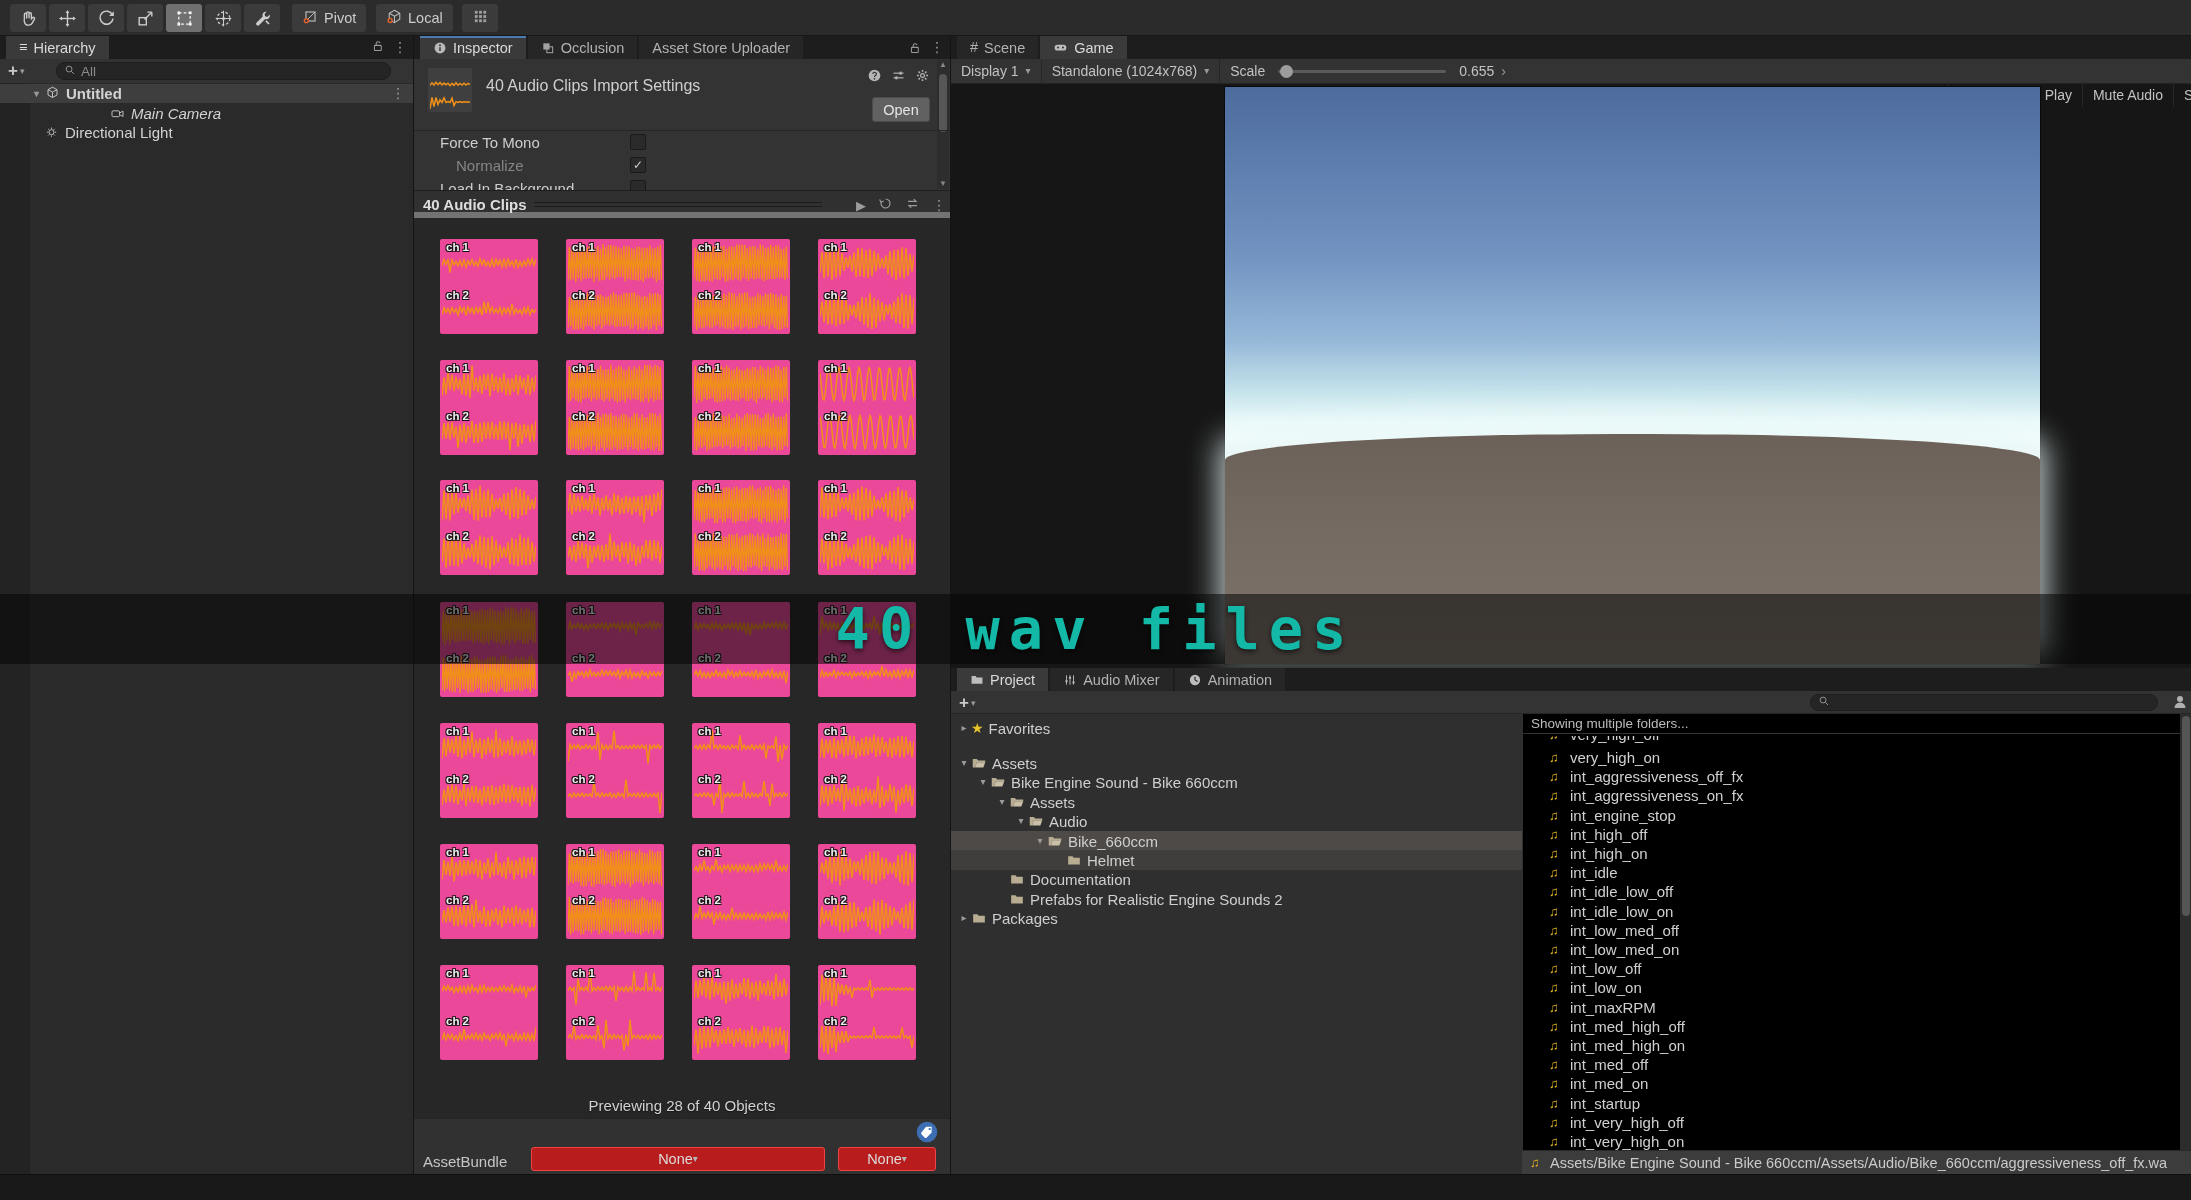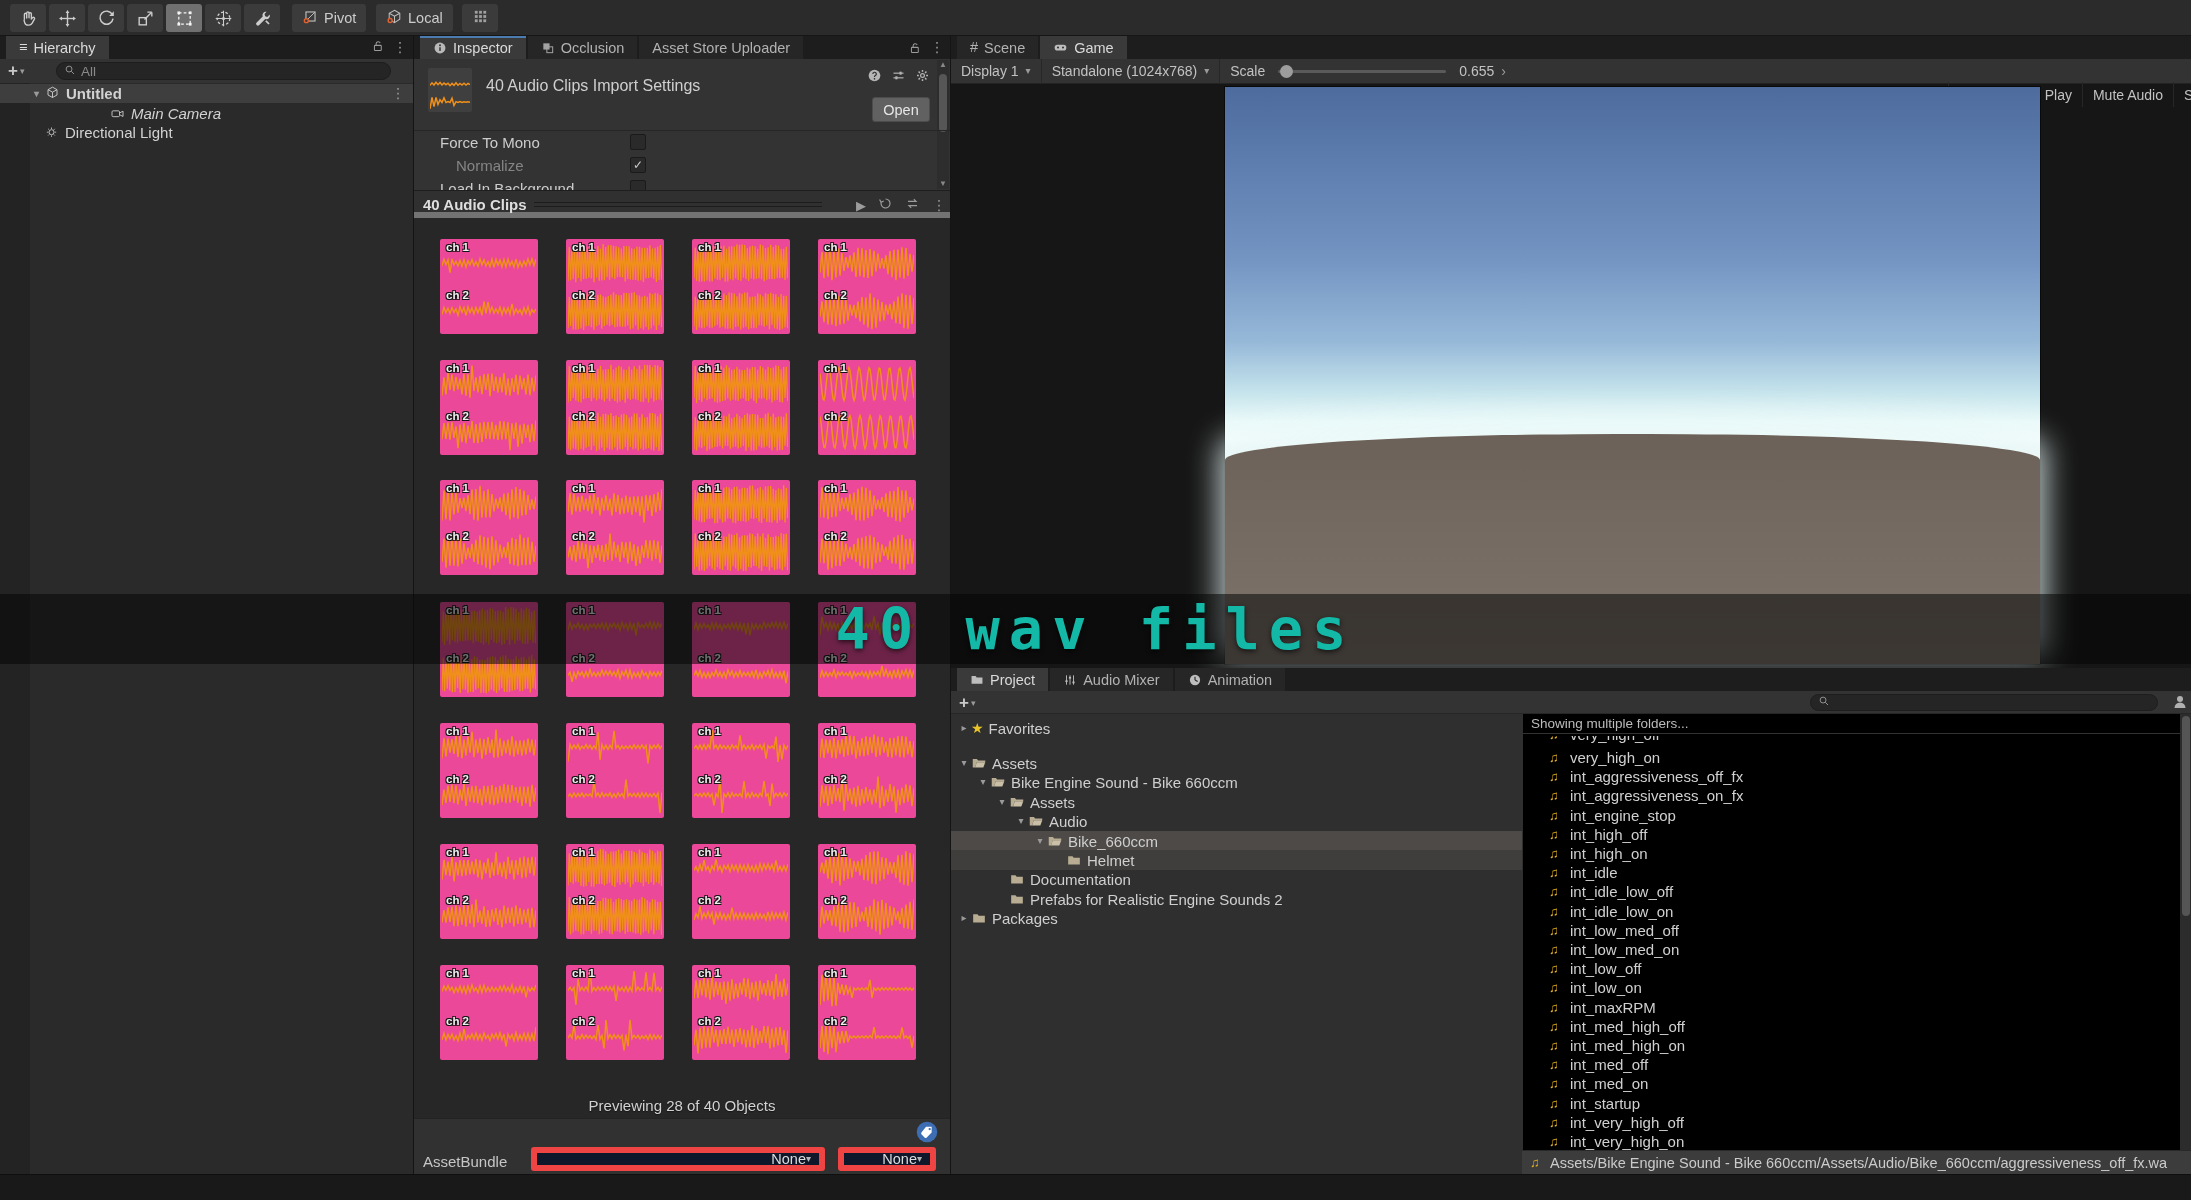--- a/index.html
+++ b/index.html
@@ -64,22 +64,22 @@
   .pv-grid{position:absolute;left:0;top:29px;right:0;height:873px;background:#272727}
   .tile{position:absolute;width:98px;height:95px;background:#ec4899;border-radius:2px;cursor:pointer}
   .tile .ch{position:absolute;left:0;width:98px;height:46px}
   .ch.c2{top:48px}
   .chlabel{position:absolute;left:6px;top:2px;font-size:11.5px;font-weight:bold;color:#f0f0f0;z-index:2;
            text-shadow:1px 1px 0 #141414,-1px 1px 0 #141414,1px -1px 0 #141414,-1px -1px 0 #141414}
   .pv-status{position:absolute;left:0;right:0;top:902px;height:26px;display:flex;align-items:center;justify-content:center;
              font-size:15px;color:#d2d2d2;text-shadow:0 1px 1px #151515}
   .pv-foot{position:absolute;left:0;right:0;top:928px;bottom:0;background:#313131;border-top:1px solid #232323}
   .ab-label{position:absolute;left:9px;top:34px;font-size:15px;color:#c6c6c6}
-  .dd{position:absolute;height:24px;background:#0f172a;border:6px solid #ef4444;border-radius:3px;display:flex;align-items:center;
-      justify-content:flex-end;padding:0 8px;font-size:14.5px;color:#dcdcdc;cursor:pointer}
+  .dd{position:absolute;height:24px;background:#b91c1c;border:1px solid #ef4444;border-radius:3px;display:flex;align-items:center;
+      justify-content:center;padding:0 8px;font-size:14.5px;color:#dcdcdc;cursor:pointer}
   .dd .dda{font-size:10px;color:#b5b5b5}
   #dd1{left:117px;top:28px;width:294px}
   #dd2{left:424px;top:28px;width:98px}
   .tagwrap{position:absolute;right:12px;top:2px;width:22px;height:22px;cursor:pointer}
 
   
   .game{position:absolute;left:951px;top:36px;width:1240px;height:632px;background:#161616;overflow:hidden}
   .gctl{position:absolute;left:0;top:23px;right:0;height:25px;background:#333333;border-bottom:1px solid #222;display:flex;align-items:center;font-size:14px;color:#c2c2c2}
   .gitem{display:flex;align-items:center;gap:7px;padding:0 10px;height:25px;cursor:pointer}
   .gsep{width:1px;height:25px;background:#272727}

